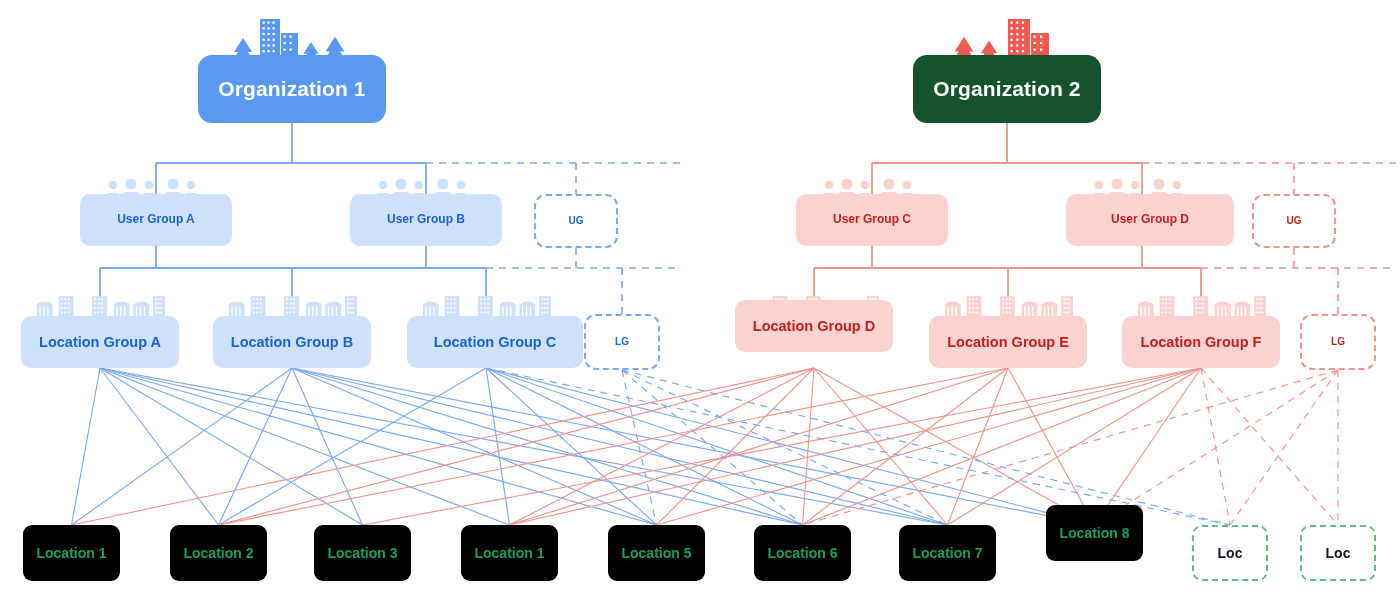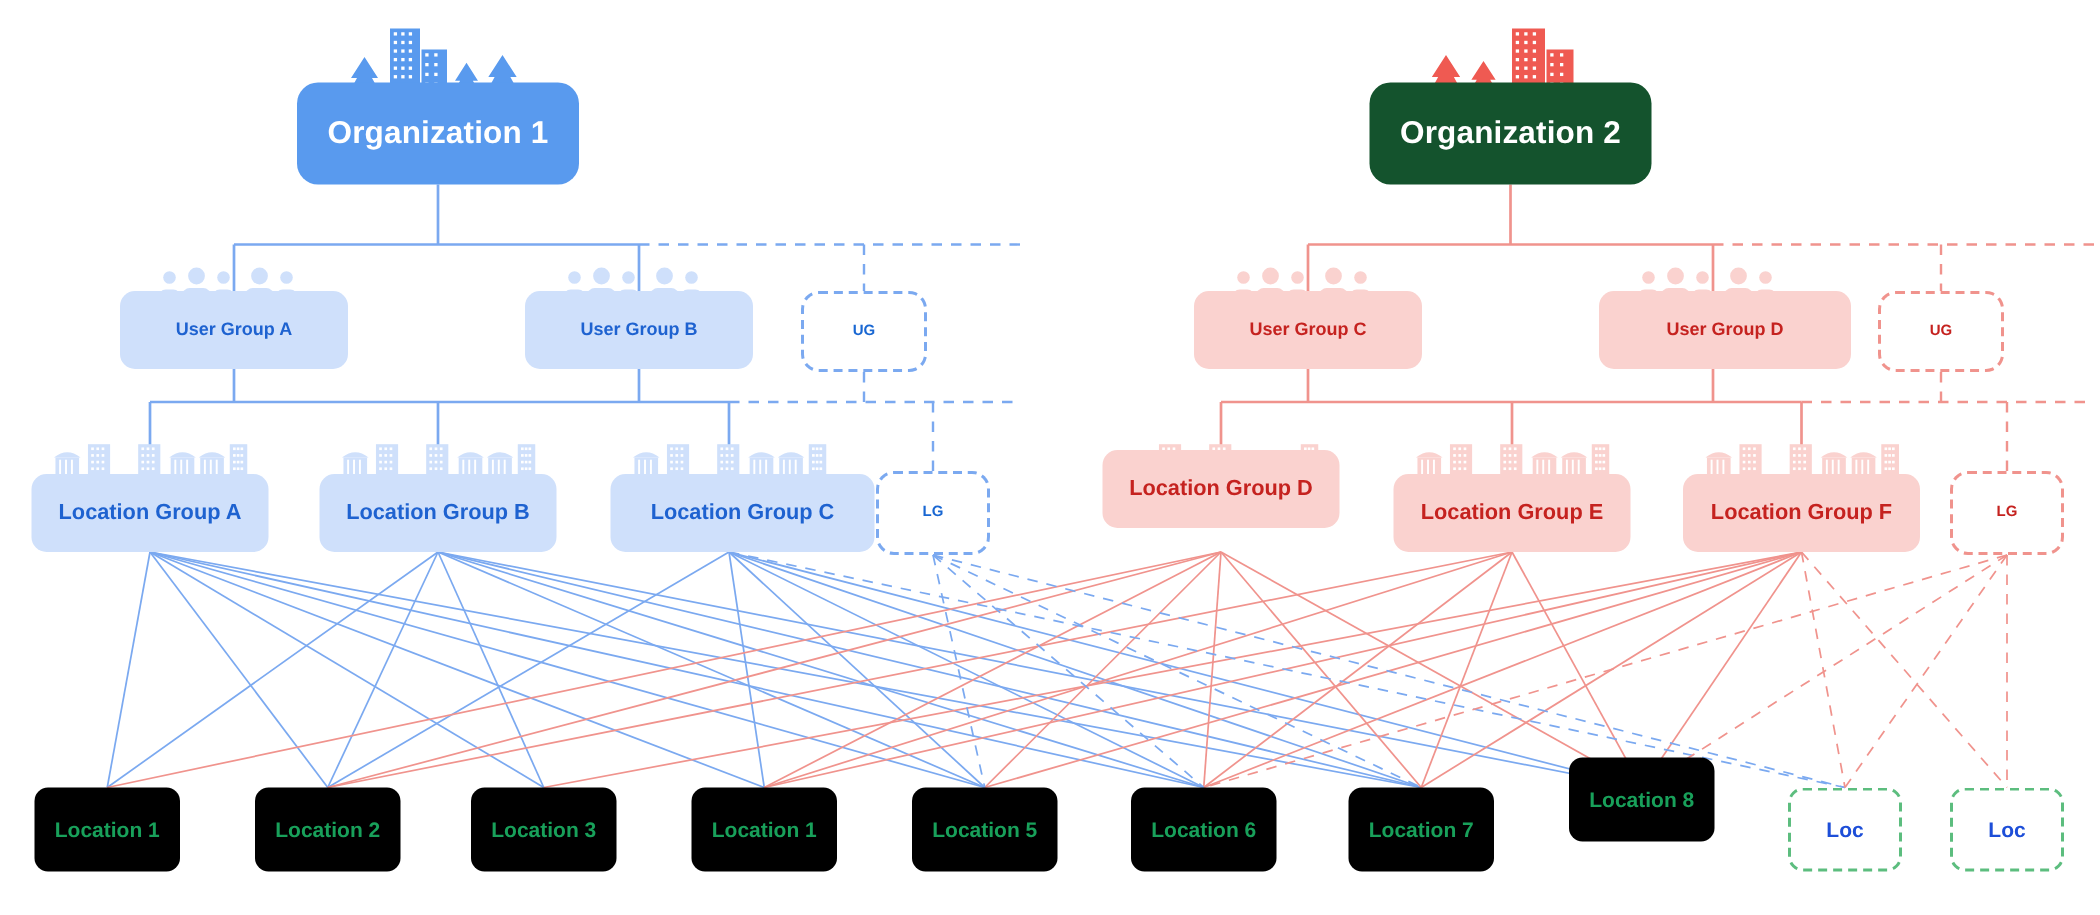--- a/index.html
+++ b/index.html
@@ -10,21 +10,21 @@
   .node{position:absolute;box-sizing:border-box;display:flex;align-items:center;justify-content:center;text-align:center;border-radius:10px;font-weight:700;line-height:1.15;}
   .org{background:#599aee;color:#ffffff;font-size:21px;border-radius:14px;letter-spacing:.1px;}
   .org.red{background:#14532d;}
   .ug{background:#cfe0fb;color:#1e62d0;font-size:12px;}
   .ug.red{background:#fad2cf;color:#c5221f;}
   .lg{background:#cfe0fb;color:#1e62d0;font-size:14.5px;}
   .lg.red{background:#fad2cf;color:#c5221f;}
   .loc{background:#000000;color:#18a05a;font-size:14px;border-radius:9px;}
   .ghost{background:transparent;border:2px dashed #7ba9f0;color:#1967d2;font-size:10px;font-weight:700;border-radius:12px;}
   .ghost.red{border-color:#f0938d;color:#c5221f;}
-  .ghost.green{border-color:#5cbd7e;color:#1d4ed8;font-size:14px;border-radius:10px;text-align:right;}
+  .ghost.green{border-color:#5cbd7e;color:#0f172a;font-size:14px;border-radius:10px;text-align:right;}
   .iconrow{position:absolute;display:flex;align-items:flex-end;justify-content:center;gap:3px;pointer-events:none;}
   svg.ic{display:block;}
 </style>
 </head>
 <body>
 
 <div id="stage">
 
   <svg id="wires" viewBox="0 0 1400 610">
     <g id="tree-lines">

